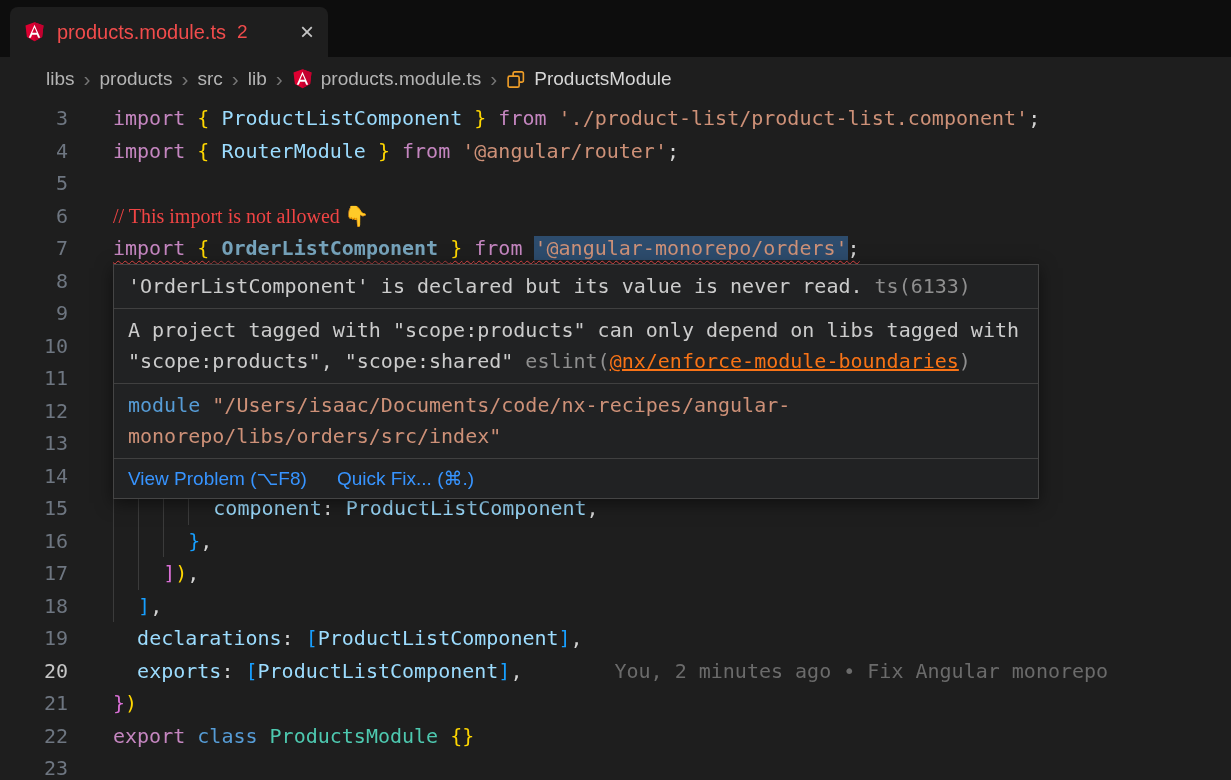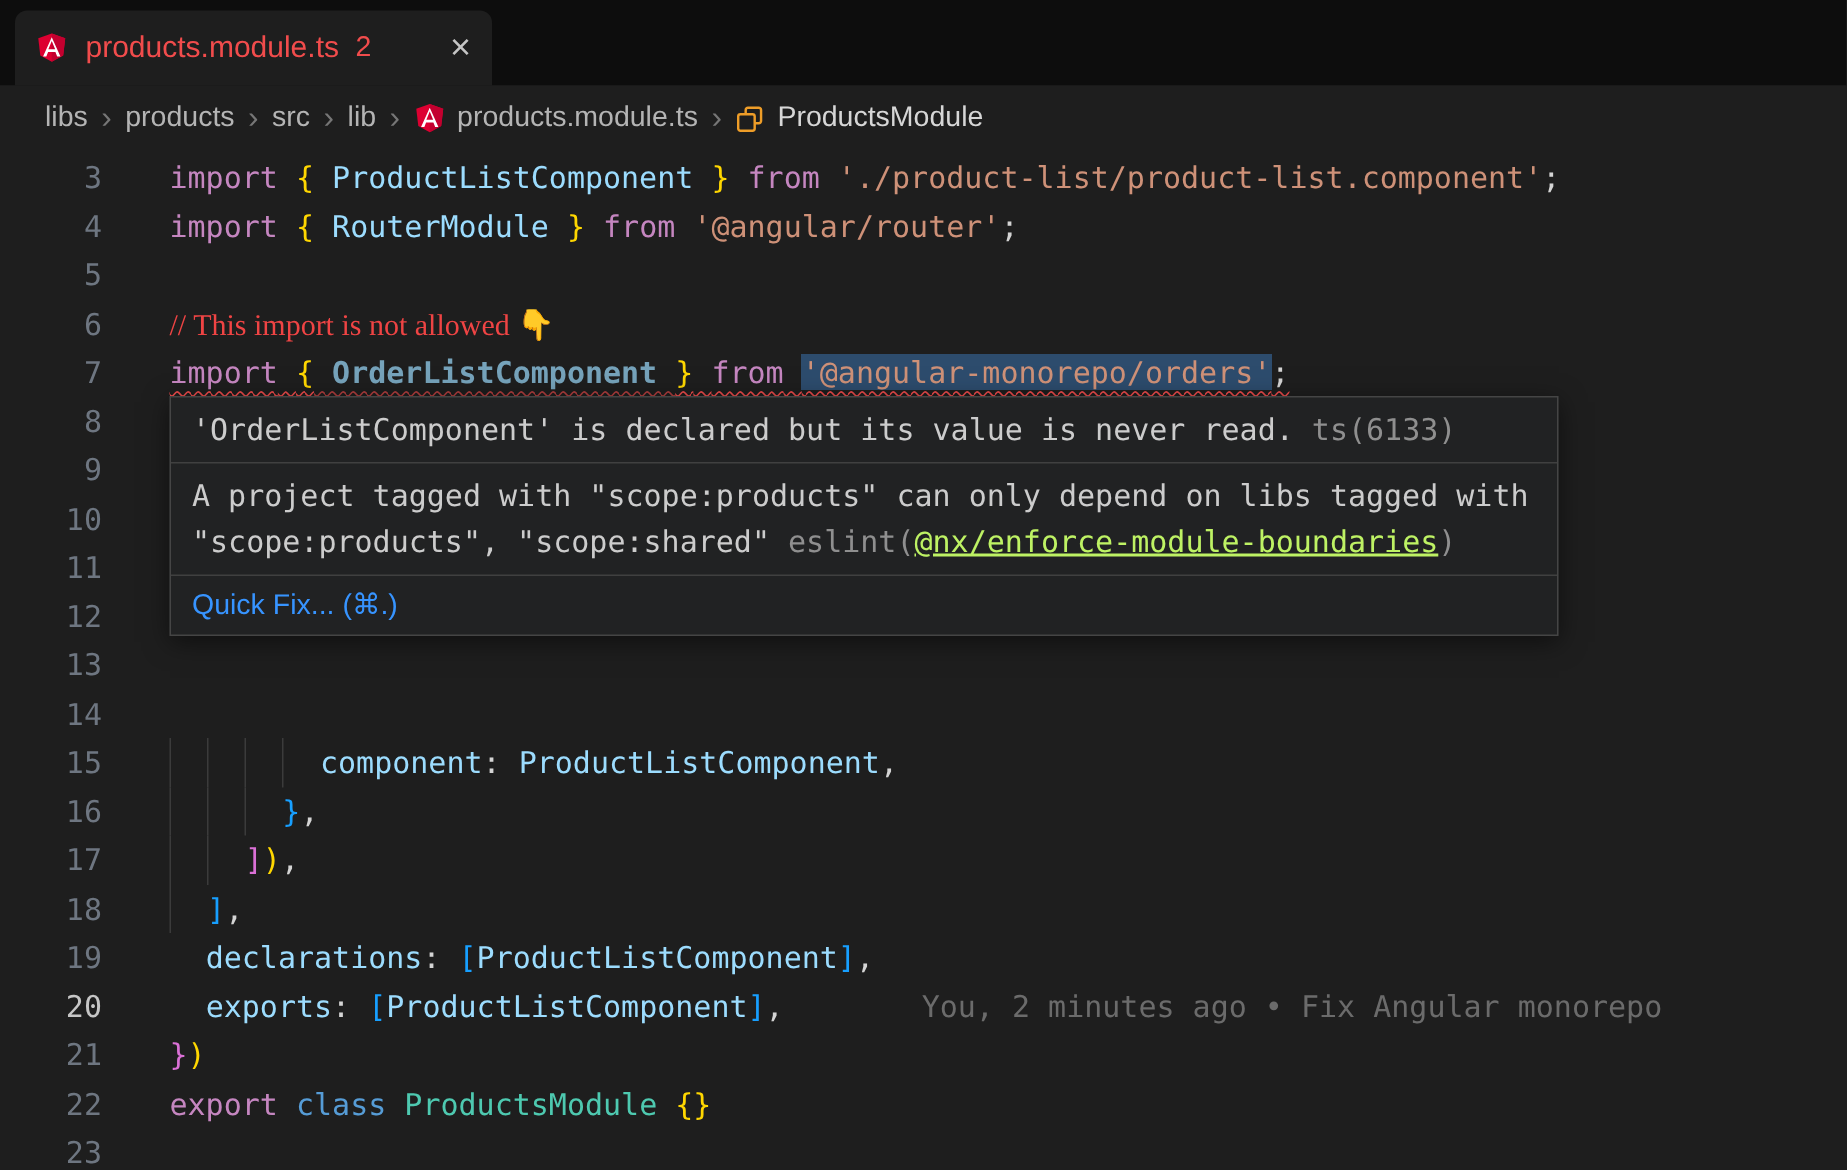--- a/index.html
+++ b/index.html
@@ -16,21 +16,21 @@
     background:#1e1e1e;border-radius:8px 8px 0 0;
     display:flex;align-items:center;padding:0 14px;box-sizing:border-box;
     cursor:pointer;
   }
   .tab-icon{width:23px;height:23px;flex:0 0 auto;display:flex;}
   .tab-title{color:#f14c4c;font-size:20px;margin-left:10px;white-space:nowrap;}
   .tab-badge{color:#f14c4c;font-size:19px;margin-left:11px;}
   .tab-close{color:#c5c5c5;font-size:24px;margin-left:auto;line-height:1;cursor:pointer;}
   
   .breadcrumb{
-    position:absolute;top:57px;left:0;right:0;height:43px;background:#1e1e1e;
+    position:absolute;top:57px;left:16px;right:0;height:43px;background:#1e1e1e;
     display:flex;align-items:center;padding-left:30px;font-size:19px;color:#b4b4b4;
   }
   .bc-item{display:flex;align-items:center;gap:8px;cursor:pointer;white-space:nowrap;}
   .bc-item:last-child{color:#d6d6d6;}
   .bc-sep{color:#767676;font-size:21px;margin:0 9px;}
   .bc-icon{display:flex;align-items:center;}
   
   .editor{
     position:absolute;top:100px;left:0;right:0;bottom:0;
     font-family:"DejaVu Sans Mono","Liberation Mono",monospace;
@@ -62,21 +62,21 @@
     position:absolute;left:113px;top:264px;width:926px;z-index:10;
     background:#212223;border:1px solid #454545;box-sizing:border-box;
     box-shadow:0 4px 16px rgba(0,0,0,.5);
     font-family:"DejaVu Sans Mono","Liberation Mono",monospace;
     font-size:20px;color:#cccccc;
   }
   .hsec{padding:6px 14px;line-height:31px;border-top:1px solid #404040;overflow-wrap:break-word;}
   .hsec:first-child{border-top:none;}
   .hp{white-space:pre-wrap;}
   .hp.dim2{color:#8f8f8f;}
-  .hp.link{color:#bef264;text-decoration:underline;cursor:pointer;}
+  .hp.link{color:#f97316;text-decoration:underline;cursor:pointer;}
   .hp.kw2{color:#569CD6;}
   .hp.str{color:#CE9178;}
   .hover-actions{
     border-top:1px solid #404040;padding:8px 14px;display:flex;gap:30px;
     font-family:"Liberation Sans","DejaVu Sans",sans-serif;font-size:19px;
   }
   .haction{color:#3794ff;cursor:pointer;white-space:nowrap;}
 </style>
 </head>
 <body>
@@ -156,17 +156,19 @@
     <div class="line current"><span class="num">20</span><span class="content"><span class="tok pun">  </span><span class="tok var">exports</span><span class="tok pun">: </span><span class="tok b3">[</span><span class="tok var">ProductListComponent</span><span class="tok b3">]</span><span class="tok pun">,</span><span class="tok blame">You, 2 minutes ago • Fix Angular monorepo</span></span></div>
     <div class="line"><span class="num">21</span><span class="content"><span class="tok b2">}</span><span class="tok b1">)</span></span></div>
     <div class="line"><span class="num">22</span><span class="content"><span class="tok kw">export</span><span class="tok pun"> </span><span class="tok kw2">class</span><span class="tok pun"> </span><span class="tok type">ProductsModule</span><span class="tok pun"> </span><span class="tok b1">{}</span></span></div>
     <div class="line"><span class="num">23</span><span class="content"></span></div>
   </div>
 
 <div class="hover">
   <div id="hover-sections">
       <div class="hsec"><span class="hp main">'OrderListComponent' is declared but its value is never read. </span><span class="hp dim2">ts(6133)</span></div>
       <div class="hsec"><span class="hp main">A project tagged with "scope:products" can only depend on libs tagged with "scope:products", "scope:shared" </span><span class="hp dim2">eslint(</span><span class="hp link">@nx/enforce-module-boundaries</span><span class="hp dim2">)</span></div>
+      <div class="hsec"><span class="hp kw2">module</span><span class="hp main"> </span><span class="hp str">"/Users/isaac/Documents/code/nx-recipes/angular-monorepo/libs/orders/src/index"</span></div>
     </div>
   <div class="hover-actions" id="hover-actions">
+      <span class="haction">View Problem (⌥F8)</span>
       <span class="haction">Quick Fix... (⌘.)</span>
     </div>
 </div>
 
 </body></html>

